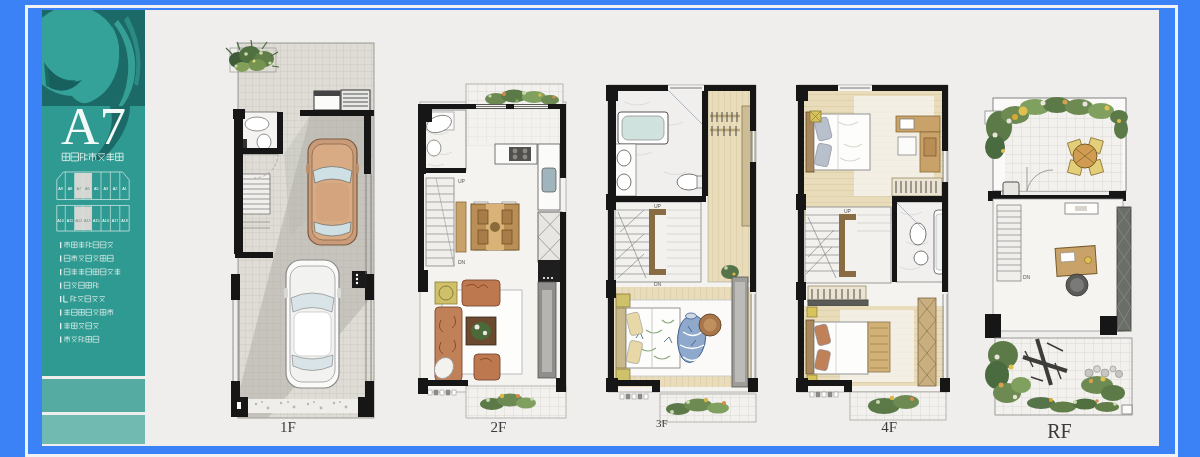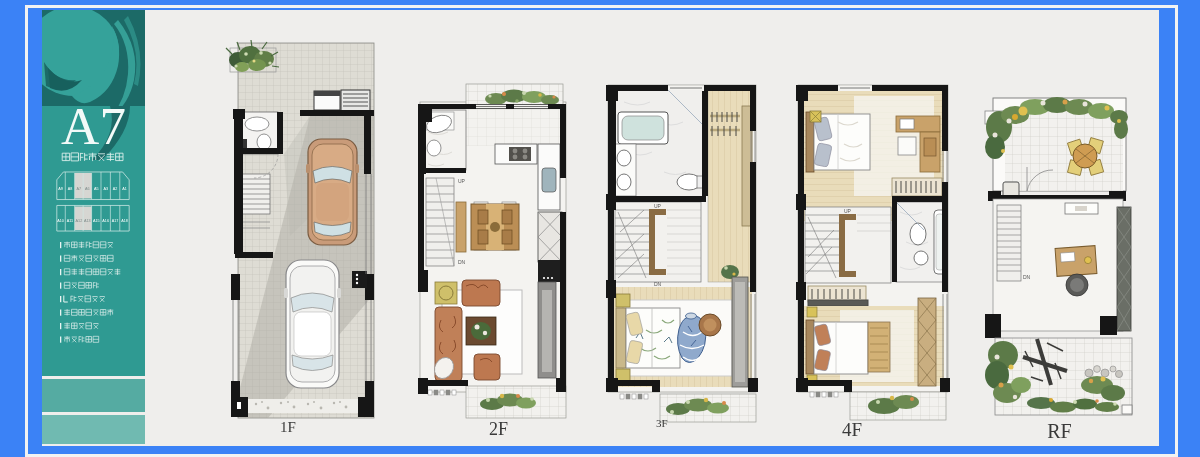--- a/index.html
+++ b/index.html
@@ -772,20 +772,20 @@
           <circle cx="106" cy="326" r="2.2" fill="#d8a04a"></circle>
       </g>
 
       <rect x="137" y="350" width="10" height="9" fill="#fbfaf8" stroke="#777" stroke-width="0.8"></rect>
     </g>
   </svg>
 
   <div class="abs" style="left:280px;top:419px;width:55px;text-align:left;color:#3a3a3a;
        font-family:'Liberation Serif',serif;font-size:15px;">1F</div>
   <div class="abs" style="left:471px;top:419px;width:55px;text-align:center;color:#3a3a3a;
-       font-family:'Liberation Serif',serif;font-size:18px;">2F</div>
+       font-family:'Liberation Serif',serif;font-size:15px;">2F</div>
   <div class="abs" style="left:656px;top:417px;width:55px;text-align:left;color:#3a3a3a;
        font-family:'Liberation Serif',serif;font-size:11px;">3F</div>
-  <div class="abs" style="left:842px;top:419px;width:55px;text-align:left;color:#3a3a3a;
-       font-family:'Liberation Serif',serif;font-size:19px;">4F</div>
+  <div class="abs" style="left:842px;top:419px;width:55px;text-align:right;color:#3a3a3a;
+       font-family:'Liberation Serif',serif;font-size:15px;">4F</div>
   <div class="abs" style="left:1032px;top:420px;width:55px;text-align:center;color:#3a3a3a;
        font-family:'Liberation Serif',serif;font-size:20px;">RF</div>
 </div>
 
 </body></html>

